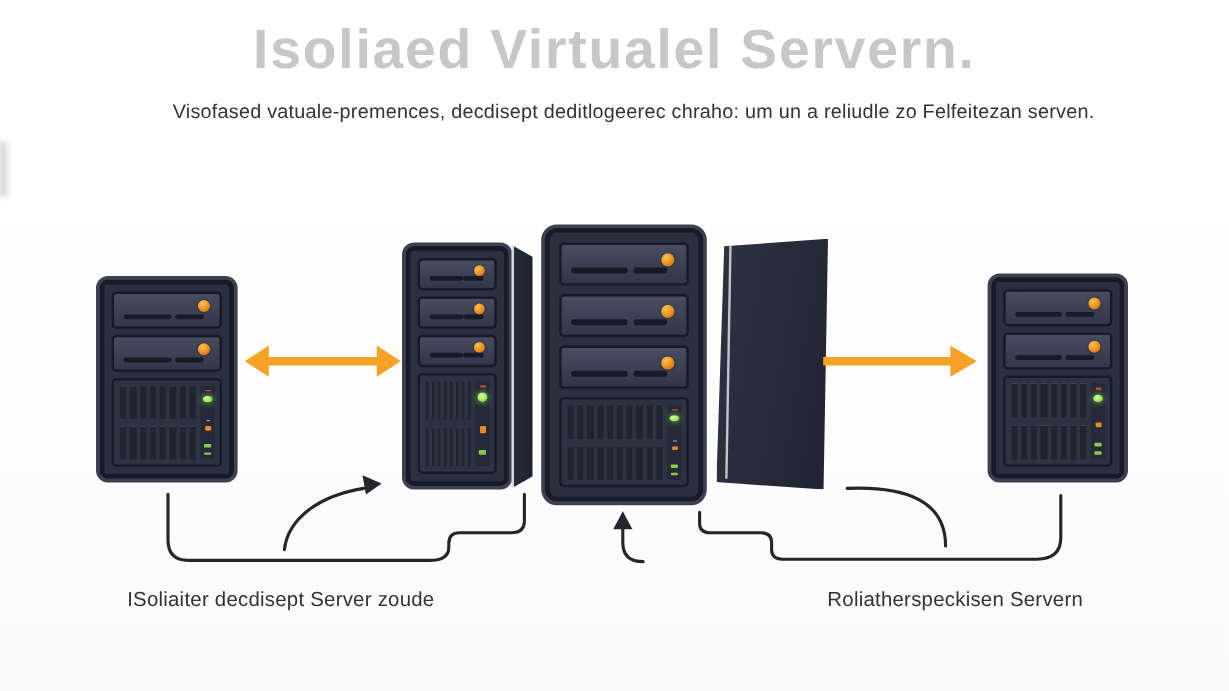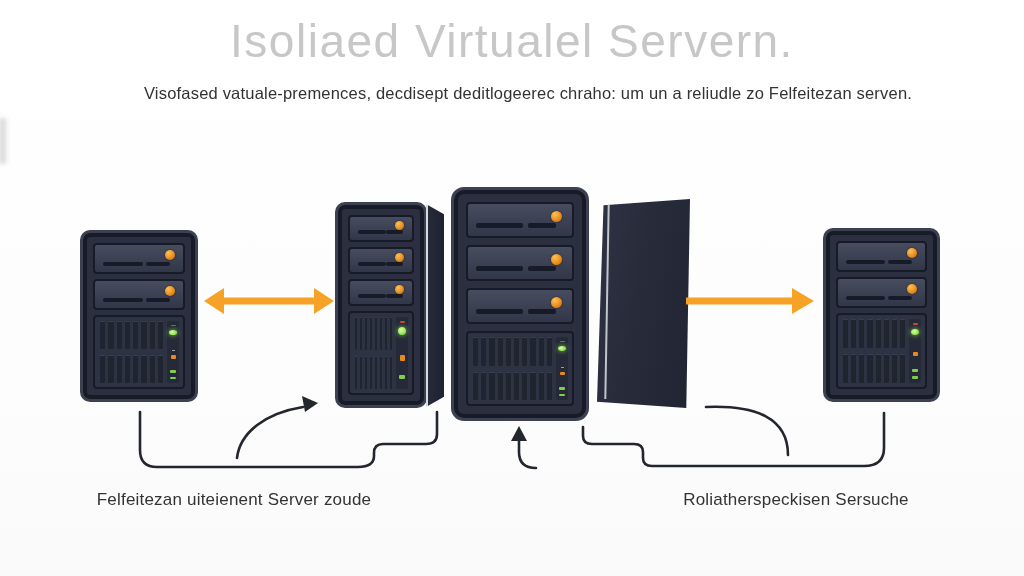--- a/index.html
+++ b/index.html
@@ -23,21 +23,21 @@
   body{
     position:relative;
     width:1024px;height:576px;
     background:linear-gradient(180deg,#ffffff 0%,#fdfdfd 60%,#fafafa 100%);
     font-family:"Liberation Sans", sans-serif;
     overflow:hidden;
   }
   .title{
     position:absolute;top:14px;left:0;width:100%;
     text-align:center;
-    font-size:46px;font-weight:400;letter-spacing:1.5px;
+    font-size:46px;font-weight:700;letter-spacing:1.5px;
     color:var(--title-color);
   }
   .subtitle{
     position:absolute;top:84px;left:16px;width:100%;
     text-align:center;
     font-size:16.5px;font-weight:400;letter-spacing:.2px;
     color:var(--text-color);
   }
   .edge-smudge{
     position:absolute;left:0;top:118px;width:9px;height:46px;
@@ -365,17 +365,17 @@
     <path d="M237 458 C240 432 266 413 303 407"></path>
     <path d="M536 468 Q519 468 519 452 L519 436"></path>
     <path d="M583 427 L583 436 Q583 444 592 444 L634 444 Q643 444 643 452 L643 458 Q643 466 652 466 L864 466 Q884 466 884 448 L884 413"></path>
     <path d="M706 407 C756 405 788 418 788 455"></path>
   </g>
   <polygon points="318,403 302,396 305,412" fill="var(--connector)"></polygon>
   <polygon points="519,426 511,441 527,441" fill="var(--connector)"></polygon>
 </svg>
 
 <div class="caption left">
-  <div>Felfeitezan uiteienent Server zoude</div>
+  <div>ISoliaiter decdisept Server zoude</div>
 </div>
 <div class="caption right">
-  <div>Roliatherspeckisen Sersuche</div>
+  <div>Roliatherspeckisen Servern</div>
 </div>
 
 </body></html>

